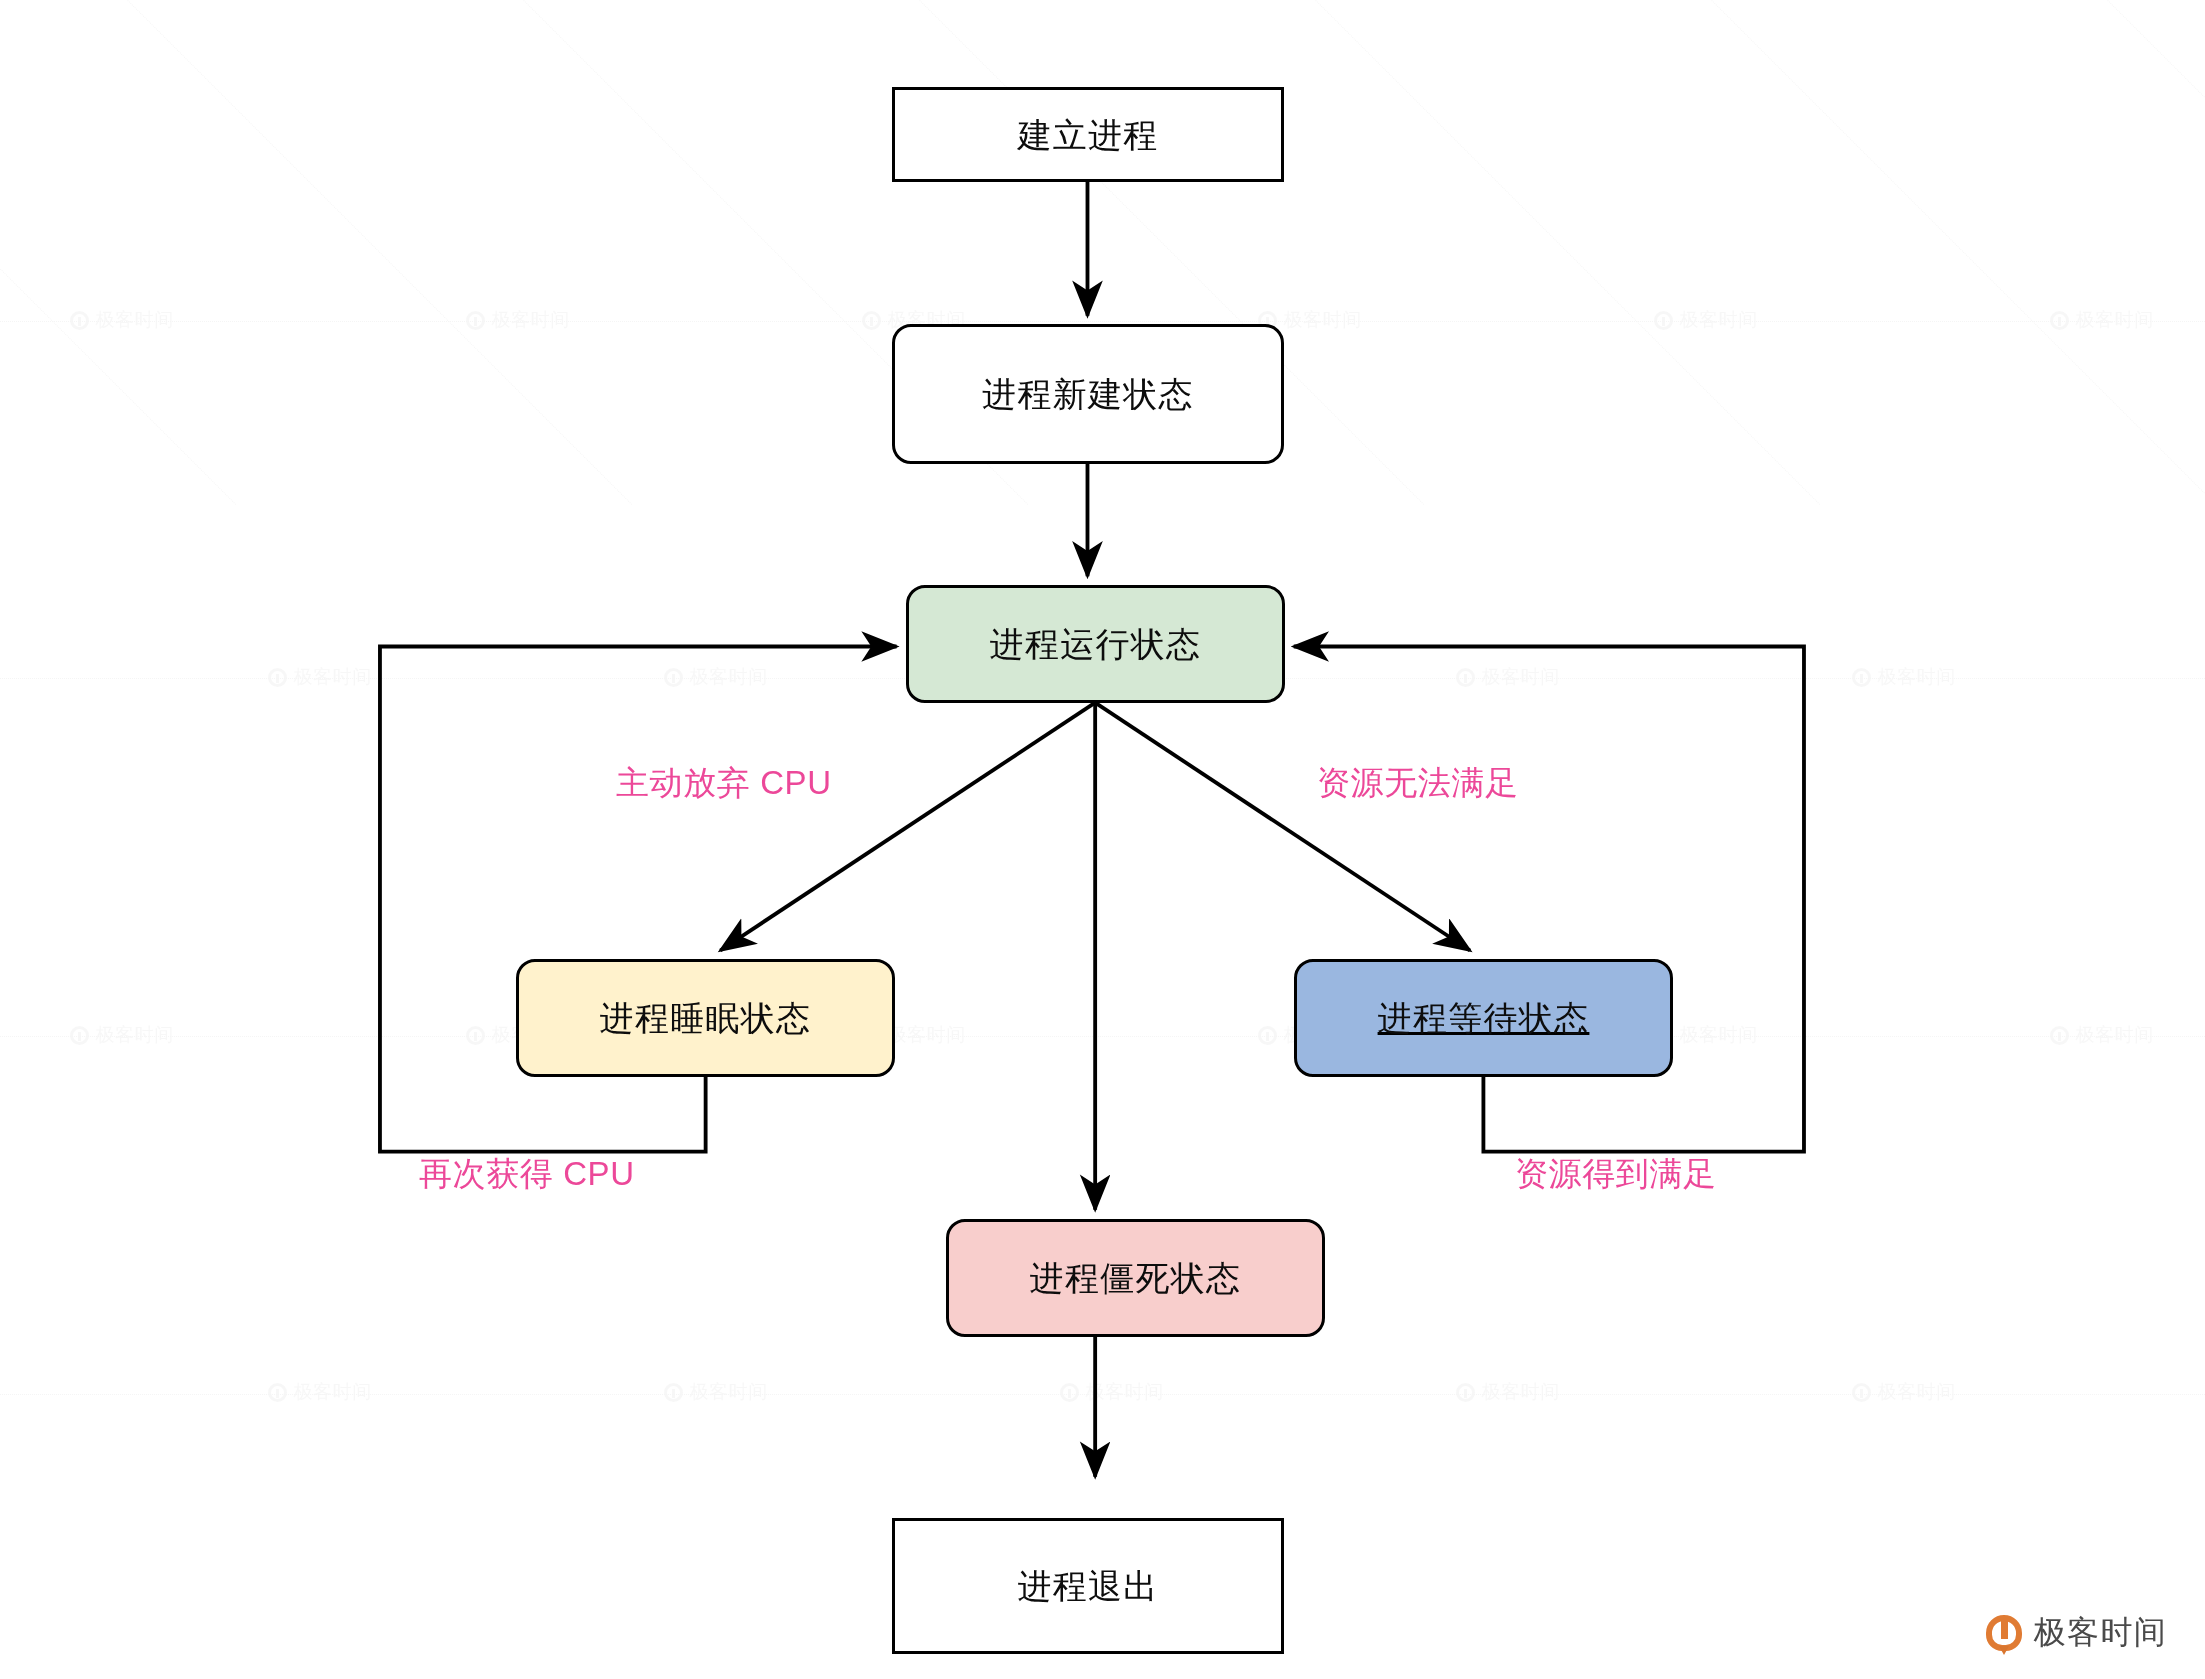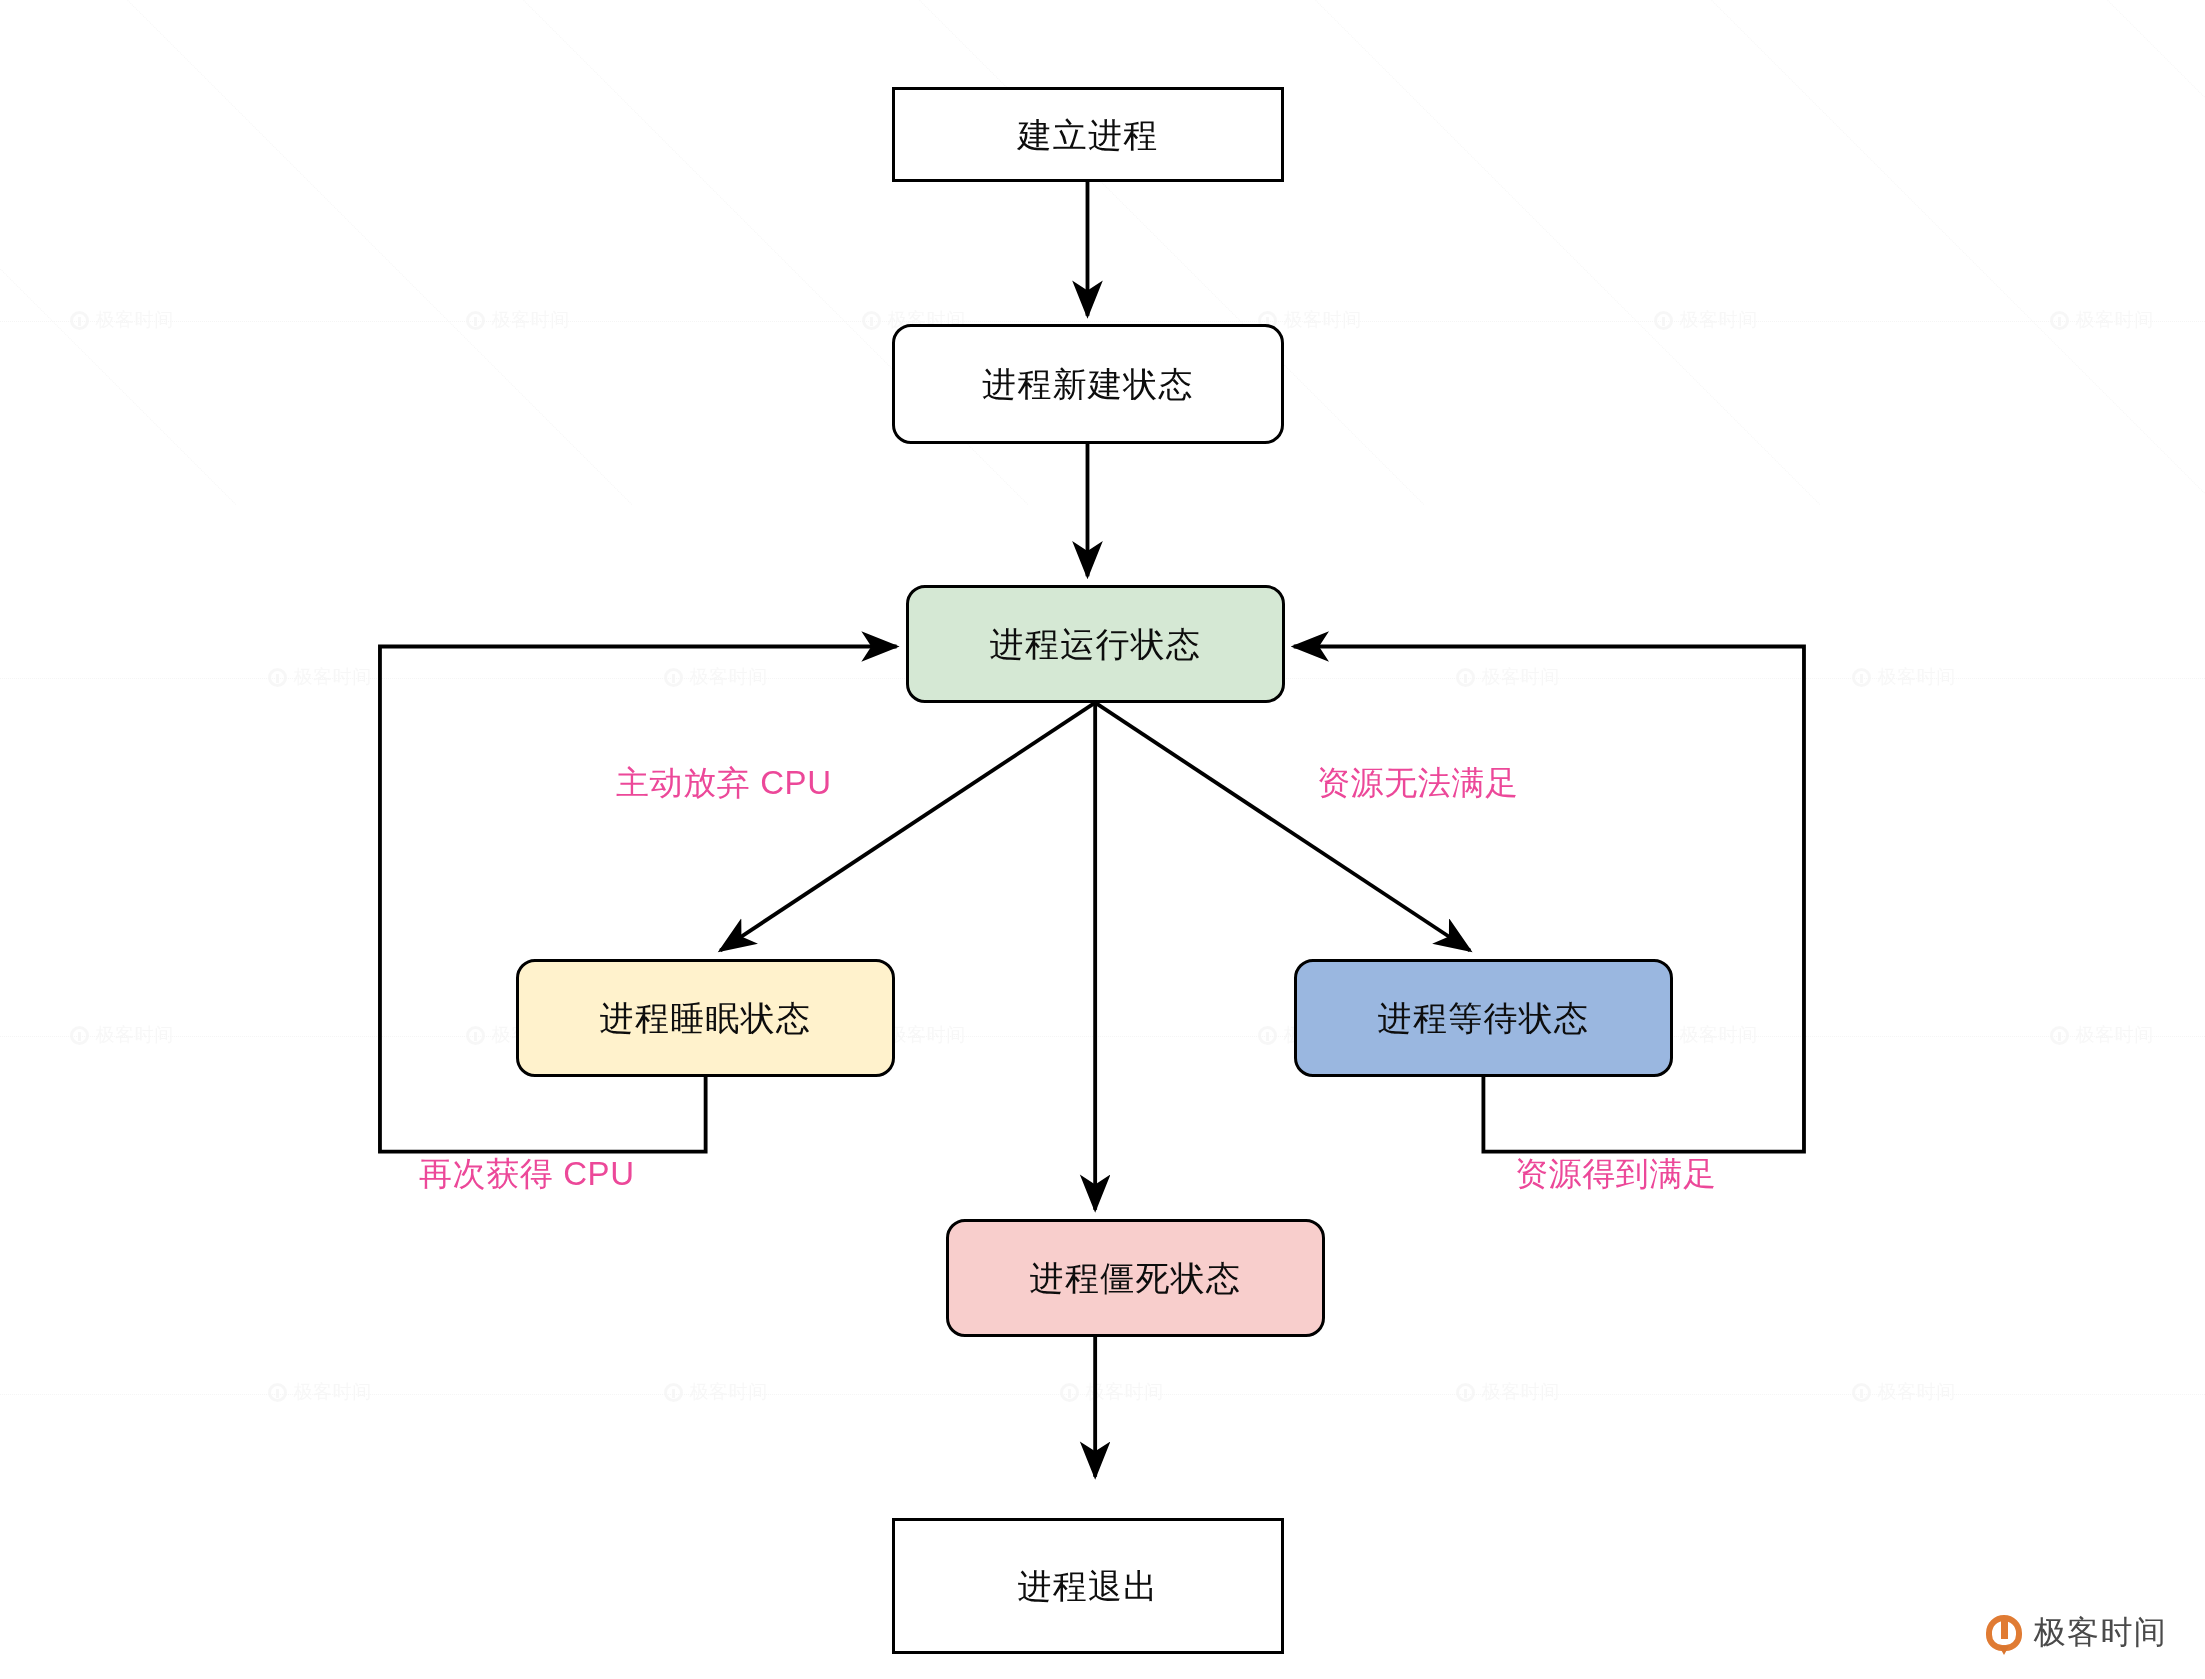--- a/index.html
+++ b/index.html
@@ -295,33 +295,33 @@
       <path d="M2323,1686 L2323,1803 L2825,1803 L2825,1012 L2026,1012" marker-end="url(#ah)"></path>
     </g>
   </svg>
 
   <div id="diagram">
 
     <div class="node rect" style="left:892px; top:55px; width:392px; height:95px; background:#ffffff;">
       <span class="node-label">建立进程</span>
     </div>
 
-    <div class="node round" style="left:892px; top:324px; width:392px; height:120px; background:#ffffff;">
+    <div class="node round" style="left:892px; top:324px; width:392px; height:140px; background:#ffffff;">
       <span class="node-label">进程新建状态</span>
     </div>
 
     <div class="node round" style="left:516px; top:959px; width:379px; height:118px; background:#fff2cc;">
       <span class="node-label">进程睡眠状态</span>
     </div>
 
     <div class="node round" style="left:906px; top:585px; width:379px; height:118px; background:#d5e8d4;">
       <span class="node-label">进程运行状态</span>
     </div>
 
-    <div class="node round" style="left:1294px; top:959px; width:379px; height:118px; background:#9ab7e0;">
+    <div class="node round" style="left:1294px; top:959px; width:379px; height:118px; background:#9ab7e0;text-decoration:underline;">
       <span class="node-label">进程等待状态</span>
     </div>
 
     <div class="node round" style="left:906px; top:1219px; width:379px; height:118px; background:#f8cecc;margin-left:40px;">
       <span class="node-label">进程僵死状态</span>
     </div>
 
     <div class="node rect" style="left:892px; top:1486px; width:392px; height:136px; background:#ffffff;">
       <span class="node-label">进程退出</span>
     </div>

